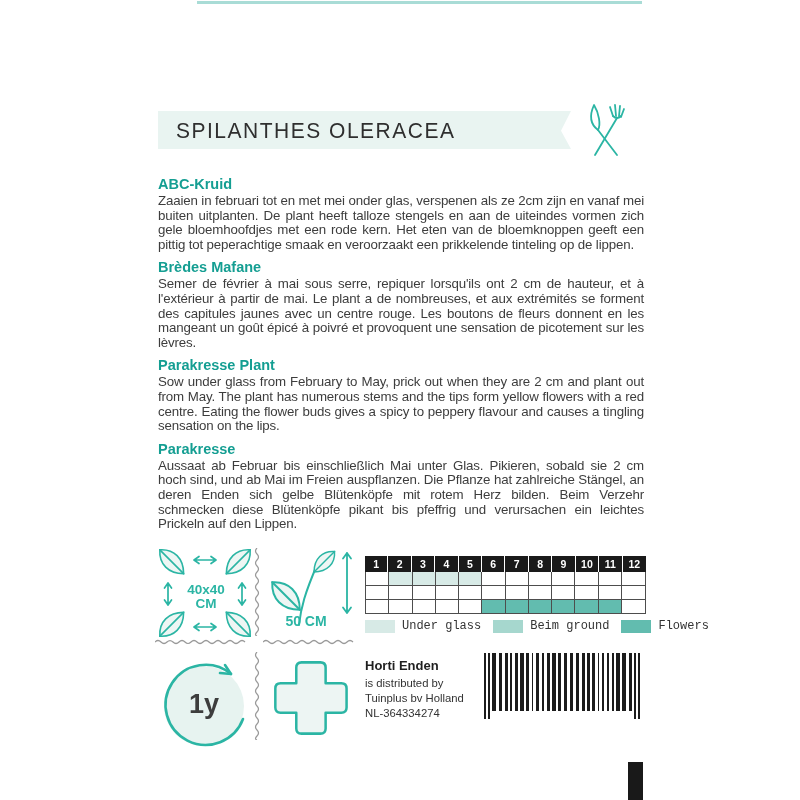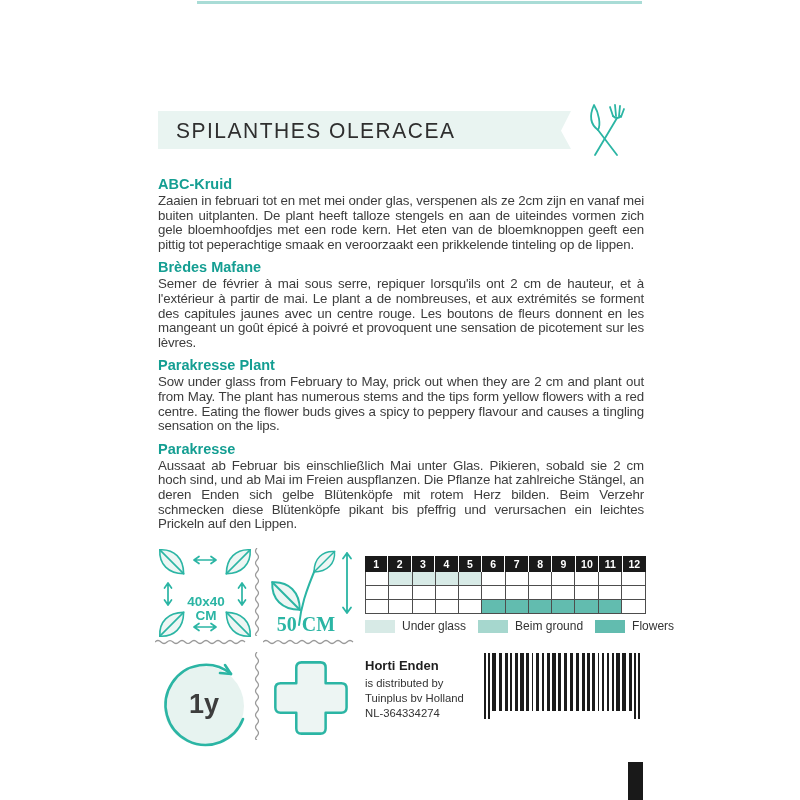--- a/index.html
+++ b/index.html
@@ -15,37 +15,37 @@
         letter-spacing:1.5px;color:#2f2f2f;transform:scaleY(1.08);transform-origin:left center;}
   
   #cutlery{left:584px;top:103px;}
   
   #content{left:158px;top:152px;width:486px;margin-top:24px;}
   .sec h3{margin:0 0 2px 0;font-size:14.5px;line-height:16px;font-weight:bold;color:#149e92;}
   .sec p{margin:0 0 7px 0;font-size:13.3px;line-height:14.6px;letter-spacing:-0.15px;
          text-align:justify;color:#3d3d3d;}
   
   .panel-label{position:absolute;color:#2bb5a4;font-weight:bold;text-align:center;}
-  #spacing-label{left:180px;top:595px;width:52px;font-size:13.5px;line-height:14px;}
-  #height-label{left:270px;top:613px;width:72px;font-size:20px;font-family:Liberation Serif, serif;}
+  #spacing-label{left:180px;top:583px;width:52px;font-size:13.5px;line-height:14px;}
+  #height-label{left:270px;top:613px;width:72px;font-size:14px;}
   #annual-label{left:152px;top:650px;width:104px;height:108px;display:flex;
         align-items:center;justify-content:center;font-size:27px;font-weight:bold;}
   
   #calendar{left:365px;top:556px;width:281px;}
   #cal-head{display:grid;grid-template-columns:repeat(12,1fr);}
   .cal-head-cell{background:#1a1a1a;color:#fff;font-size:10.5px;font-weight:bold;
         text-align:center;line-height:16px;border-right:1px solid #fff;}
   .cal-head-cell:last-child{border-right:none;}
   #cal-body{border:1.5px solid #4d4d4d;border-top:none;}
   .cal-row{display:grid;grid-template-columns:repeat(12,1fr);height:13px;
         border-bottom:1px solid #4d4d4d;}
   .cal-row:last-child{border-bottom:none;}
   .cal-cell{border-right:1px solid #4d4d4d;background:#fff;}
   .cal-cell:last-child{border-right:none;}
-  #legend{margin-top:5px;display:flex;align-items:center;font-size:12px;color:#333;}
+  #legend{margin-top:5px;display:flex;align-items:center;font-size:12px;color:#333;font-family:Liberation Mono, monospace;}
   .leg-swatch{width:30px;height:13px;margin-right:7px;flex:none;}
   .leg-label{margin-right:12px;white-space:nowrap;}
   
   #dist{left:365px;top:658px;width:112px;}
   #dist-brand{font-size:13px;font-weight:bold;color:#1f1f1f;margin-bottom:3px;}
   .dist-line{font-size:11.3px;line-height:15px;color:#333;}
   #barcode-bars{left:484px;top:653px;width:156px;height:66px;display:flex;
         justify-content:space-between;align-items:flex-start;}
   .bc-bar{background:#1c1c1c;height:58px;flex:none;}
   .bc-guard{height:66px;}

